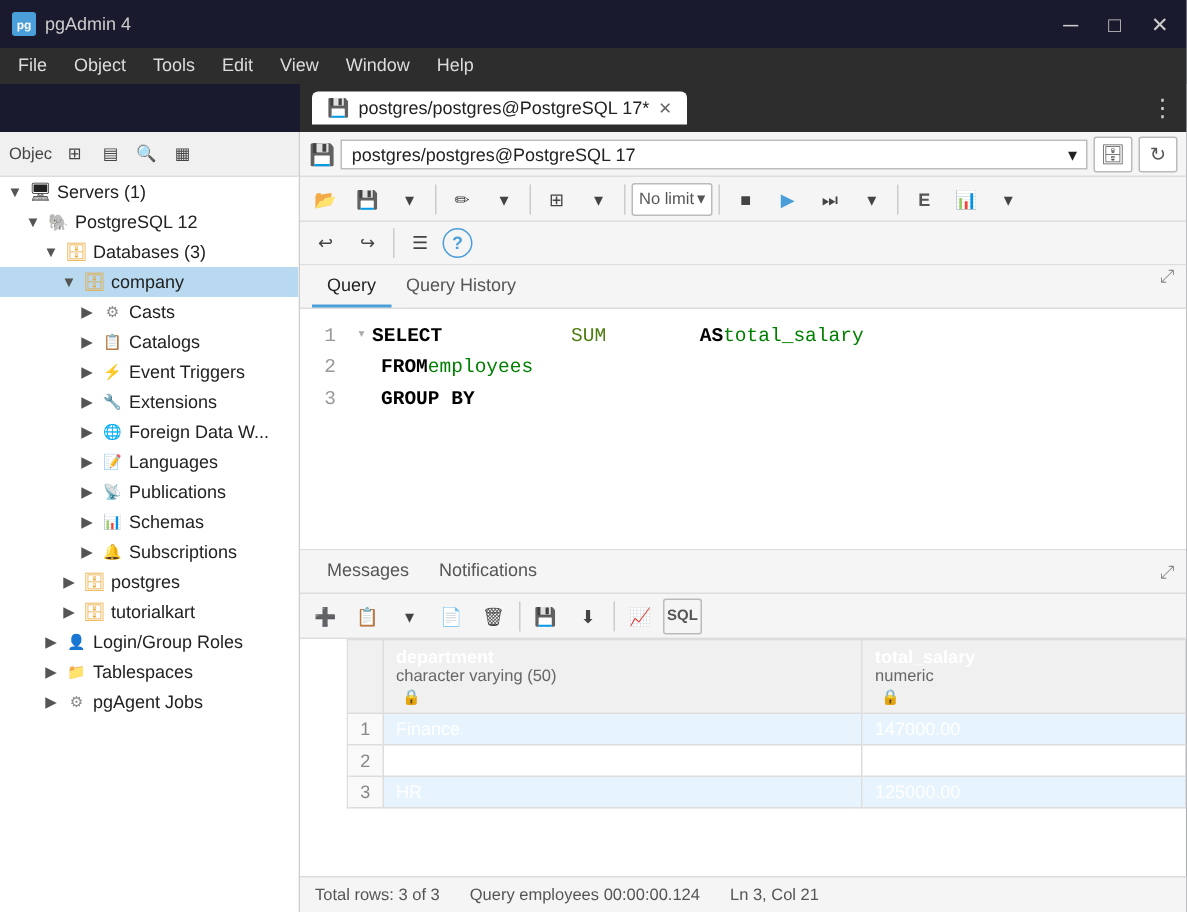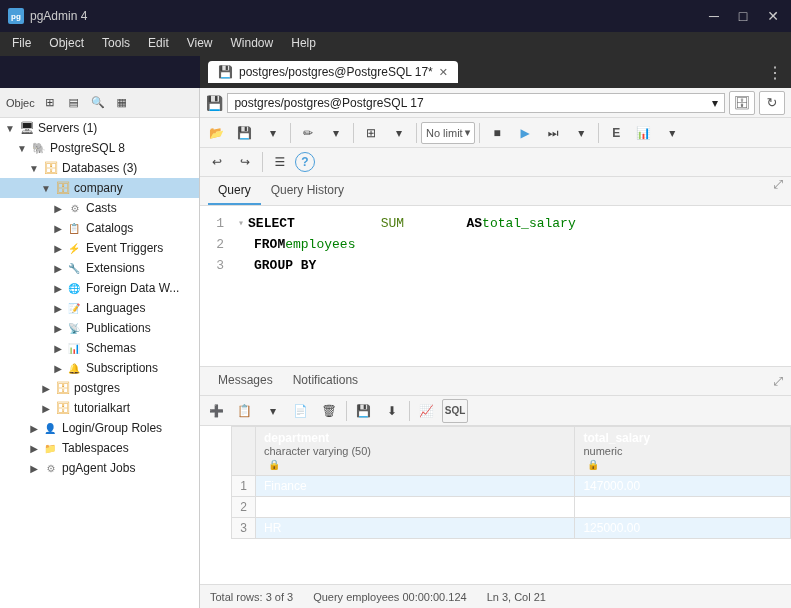--- a/index.html
+++ b/index.html
@@ -146,21 +146,21 @@
 
       <div class="tree-item indent-1">
         <span class="arrow">▼</span>
         <span class="icon">🖥</span>
         <span class="label">Servers (1)</span>
       </div>
 
       <div class="tree-item indent-2">
         <span class="arrow">▼</span>
         <span class="icon" style="font-size:11px;color:#336791;">🐘</span>
-        <span class="label">PostgreSQL 8</span>
+        <span class="label">PostgreSQL 12</span>
       </div>
 
       <div class="tree-item indent-3">
         <span class="arrow">▼</span>
         <span class="icon" style="color:#e8a838;">🗄</span>
         <span class="label">Databases (3)</span>
       </div>
 
       <div class="tree-item indent-4 selected">
         <span class="arrow">▼</span>

